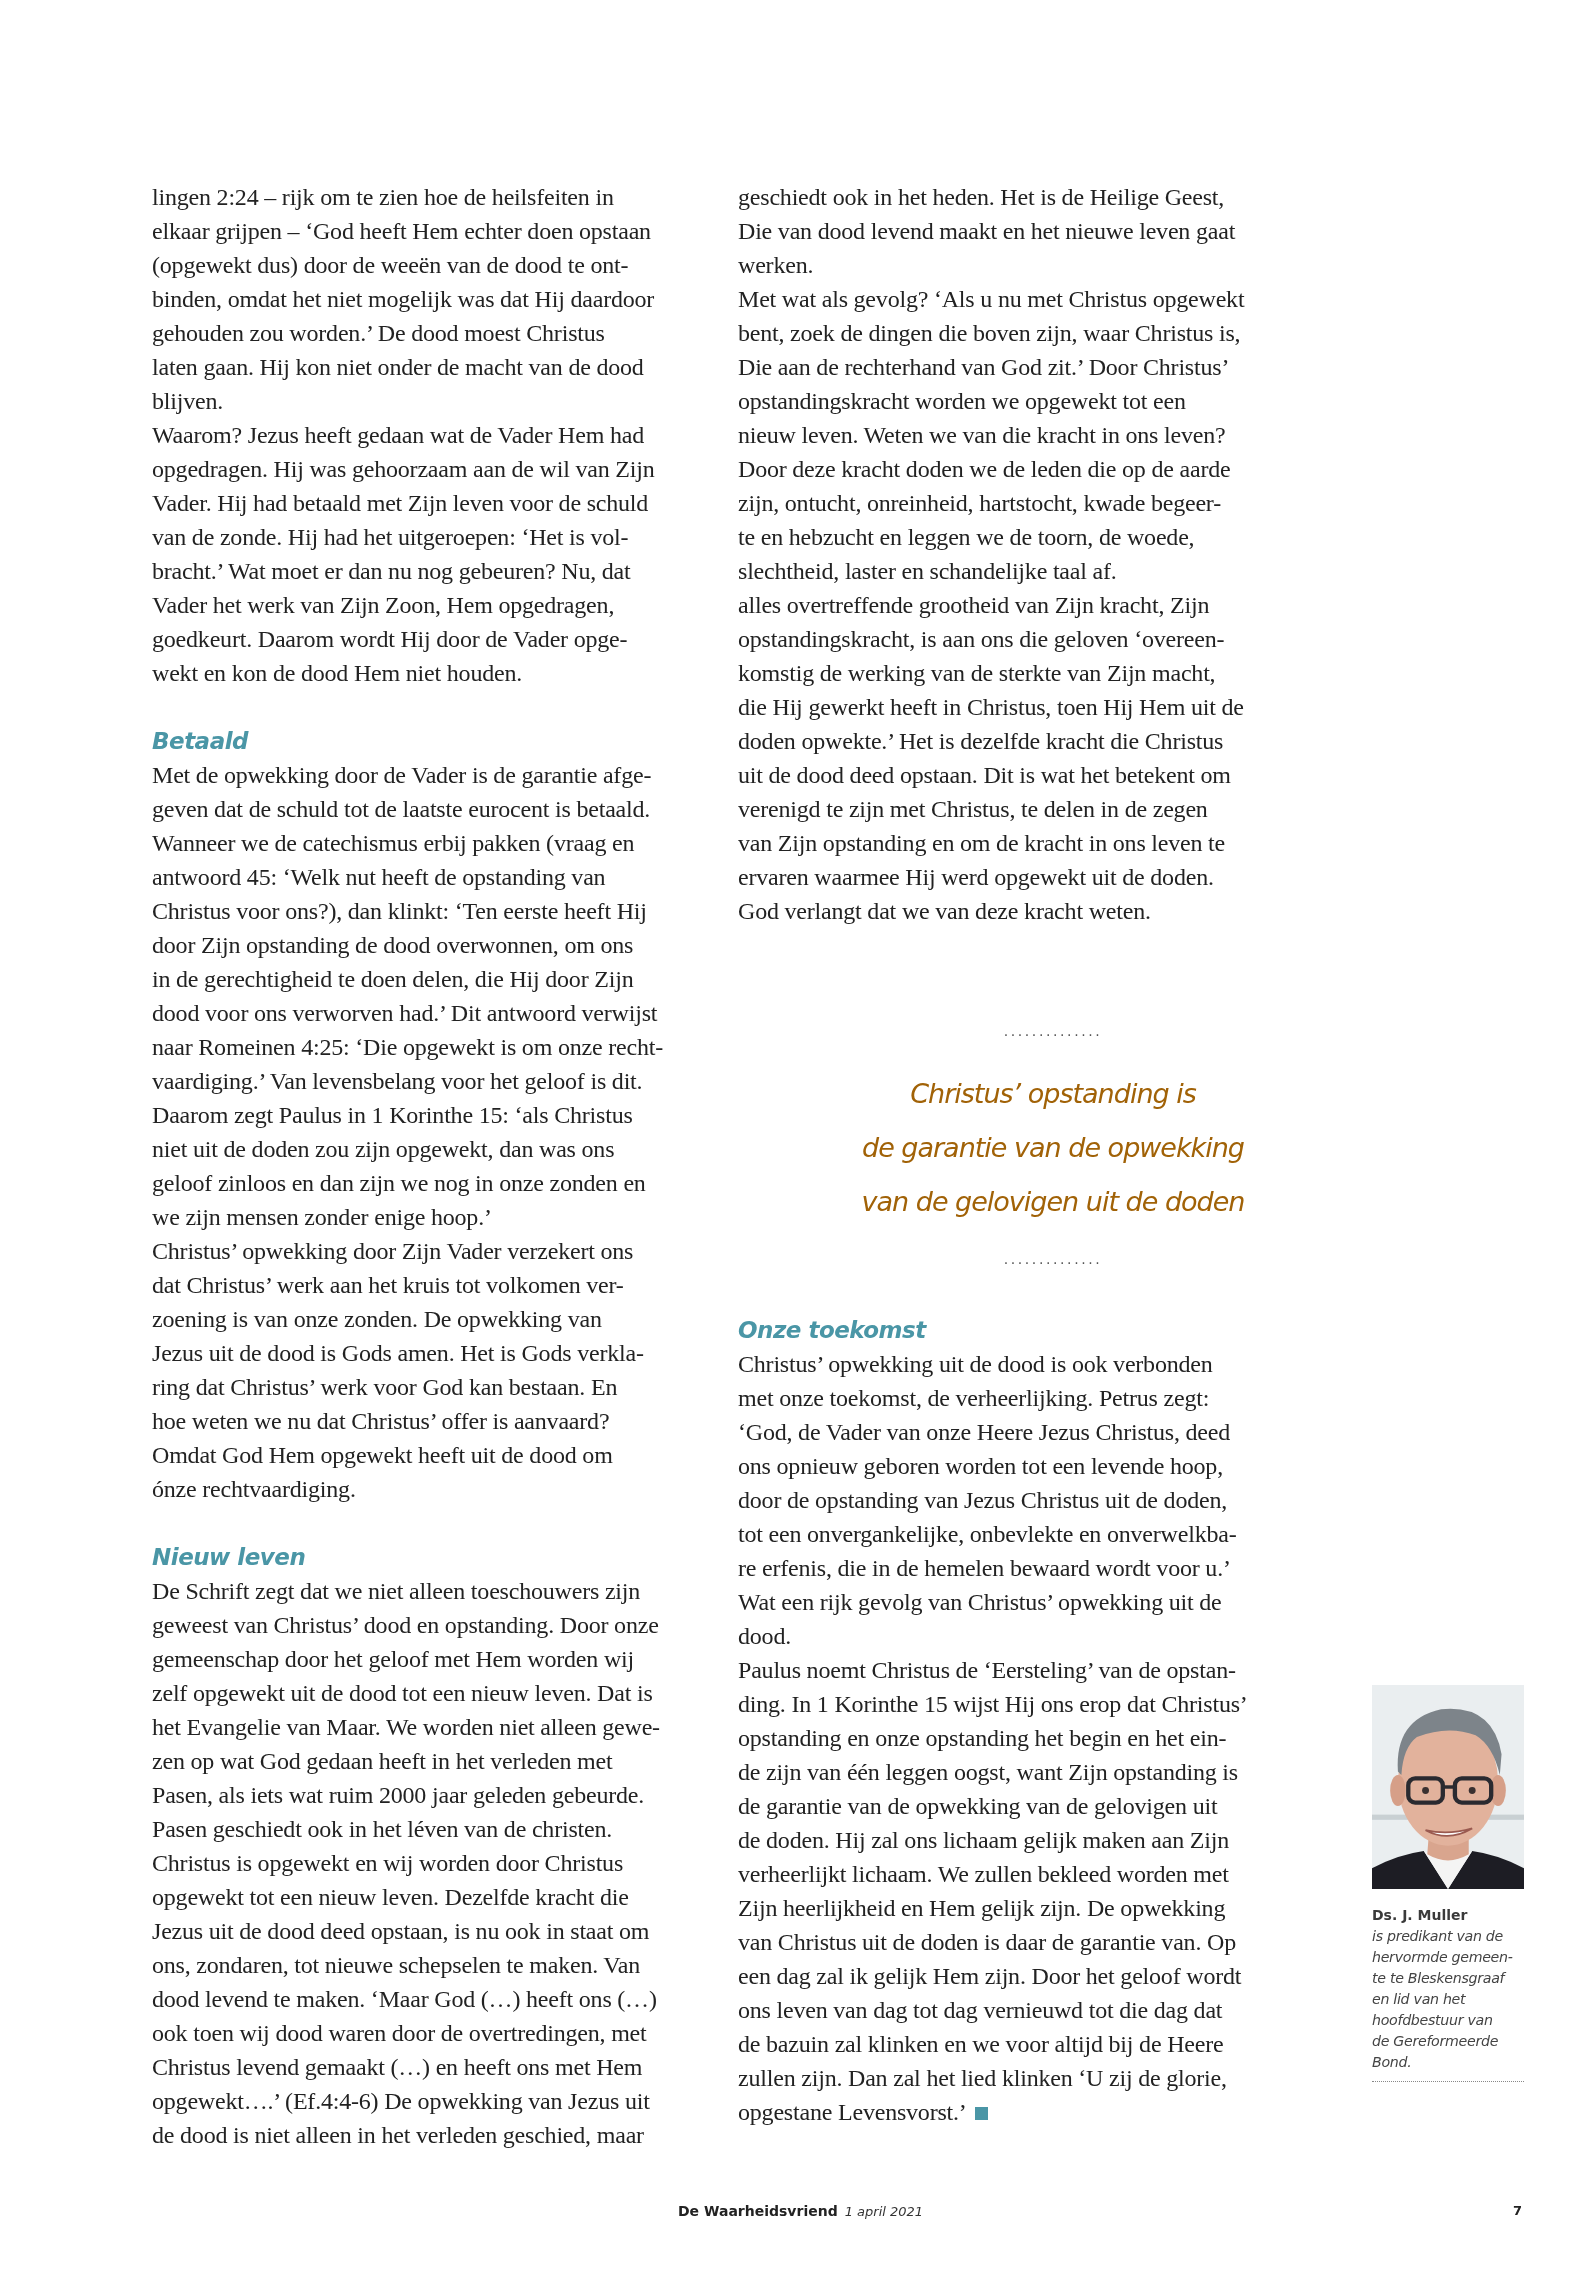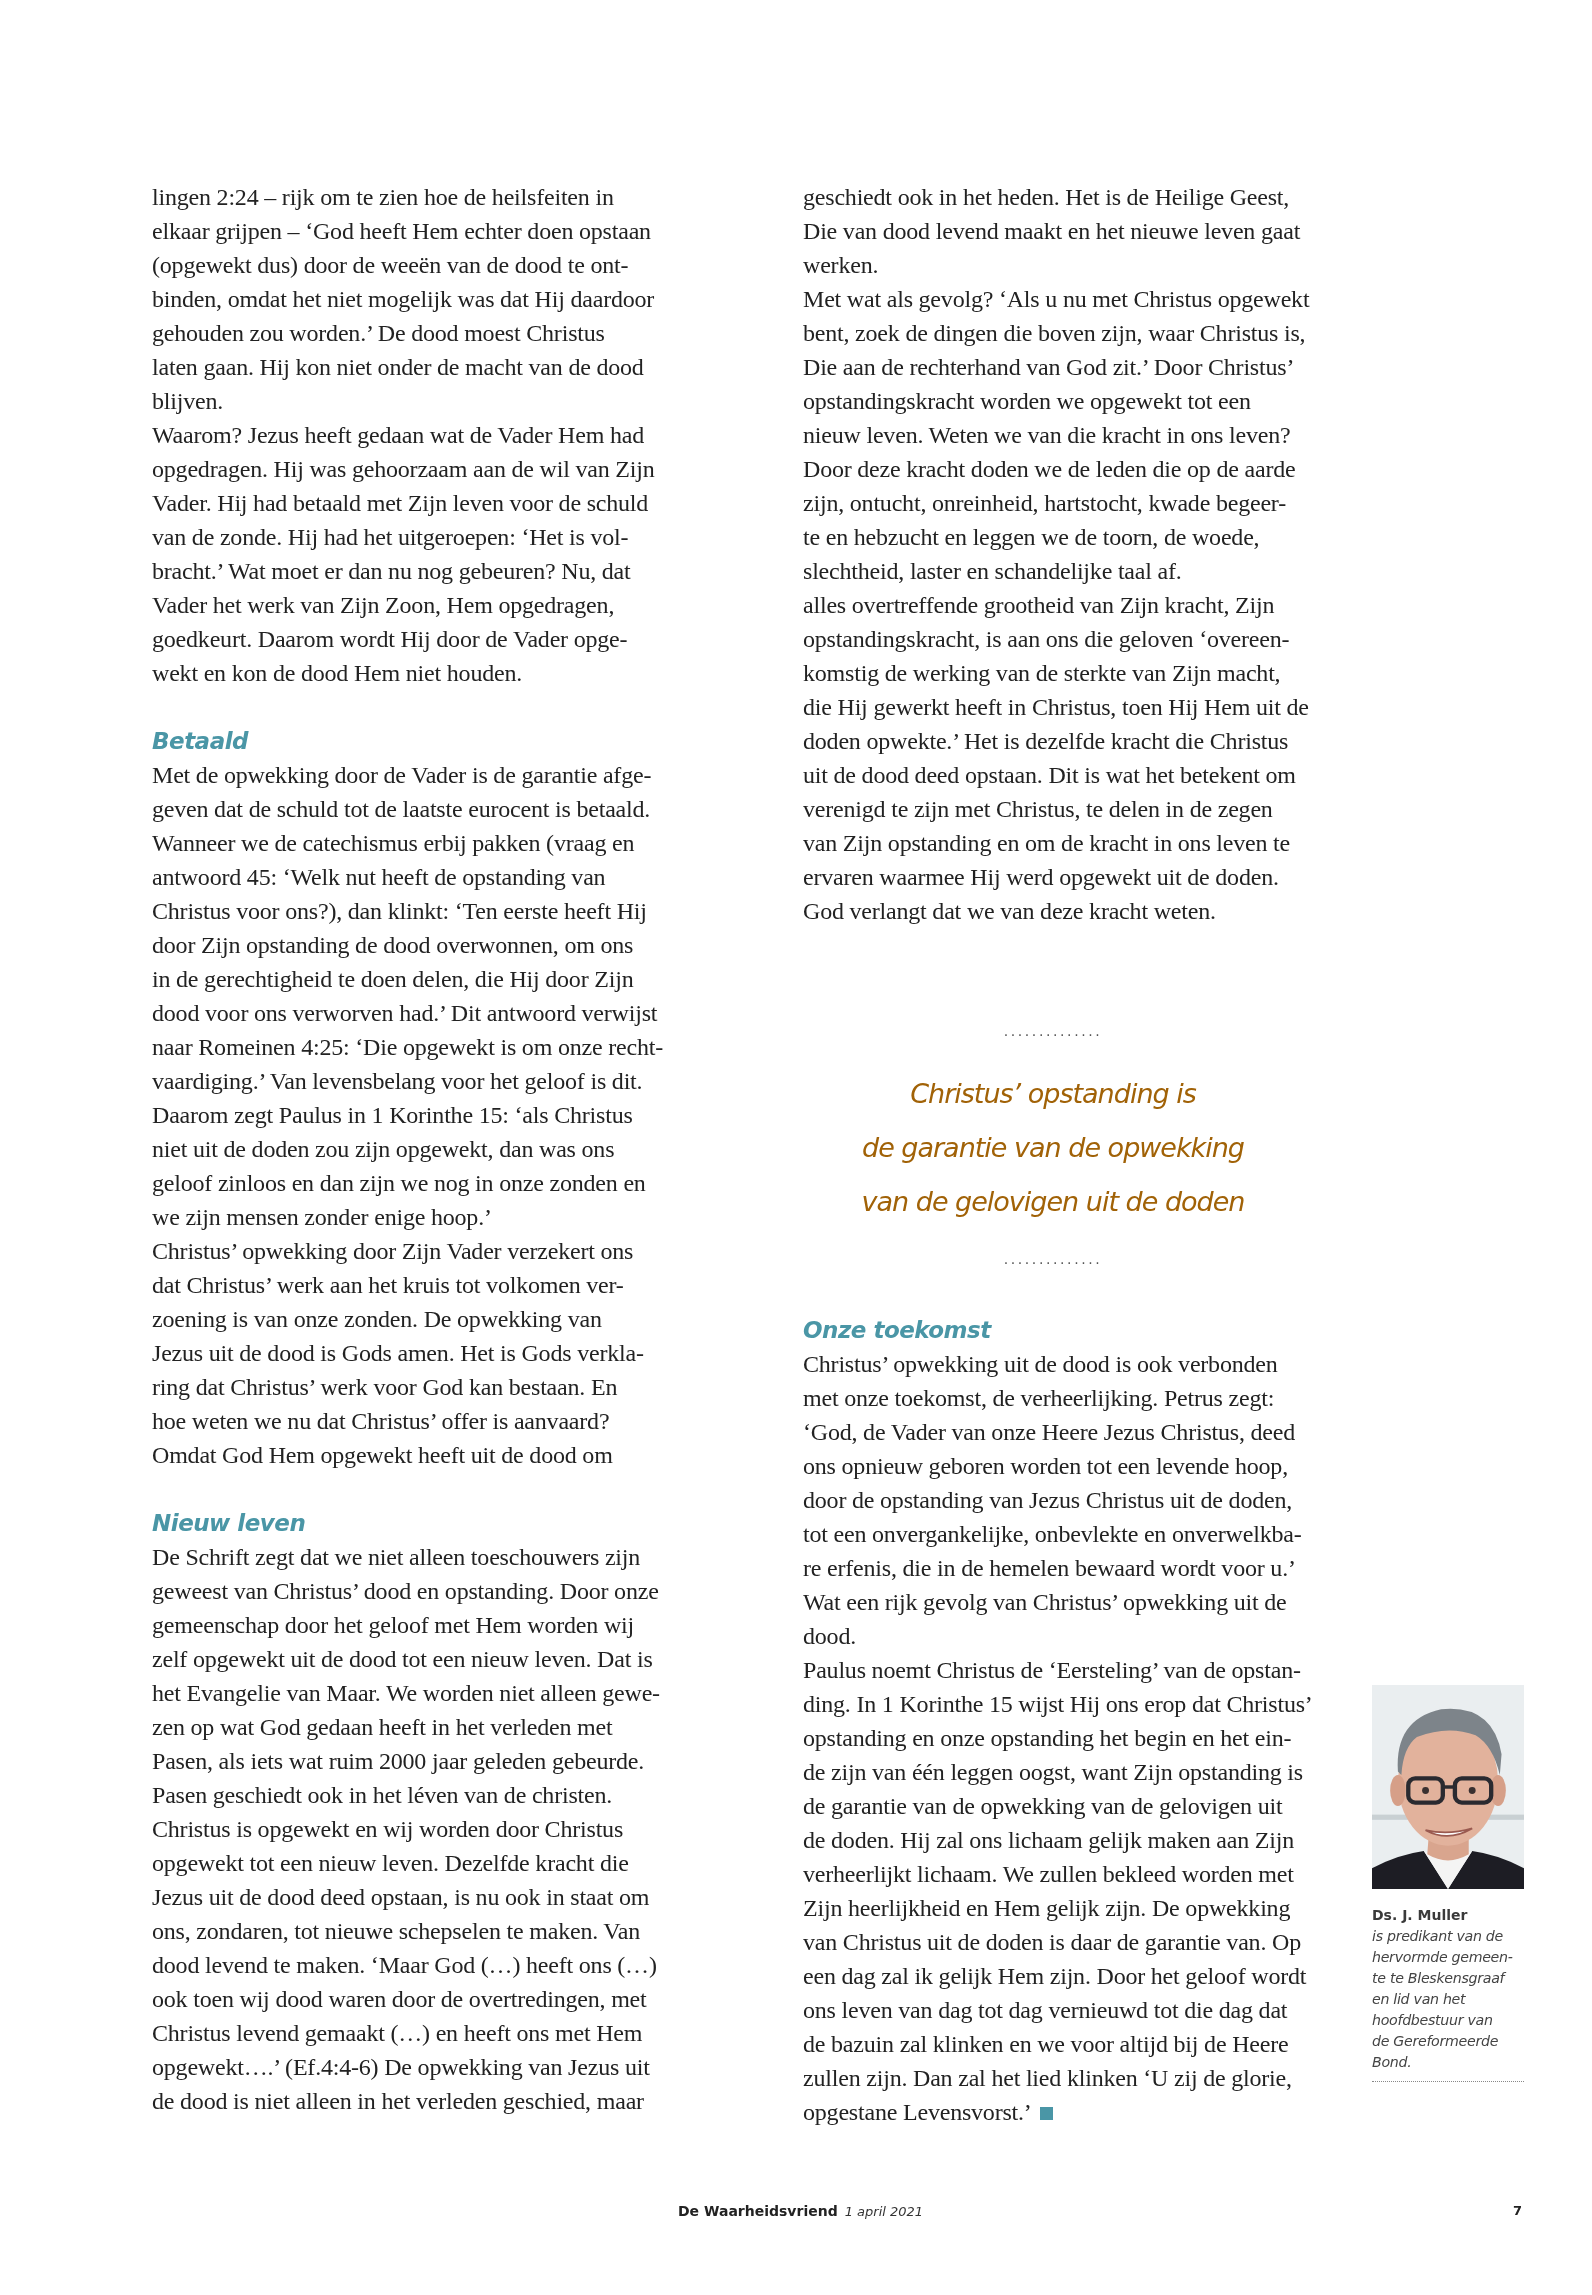--- a/index.html
+++ b/index.html
@@ -7,21 +7,21 @@
     .page { position: absolute; left: 0; top: 0; width: 1592px; height: 1698px; background: #fff; }
     .col {
       position: absolute;
       font-family: "Liberation Serif", "DejaVu Serif", serif;
       font-size: 24px;
       line-height: 34px;
       color: #222222;
       letter-spacing: -0.2px;
     }
     .col-left { left: 152px; top: 180px; width: 578px; }
-    .col-right { left: 803px; top: 180px; width: 578px; }
+    .col-right { left: 738px; top: 180px; width: 578px; }
     .col p { margin: 0; }
     .line { display: block; white-space: nowrap; }
     .gap { height: 34px; }
     .heading {
       font-family: "DejaVu Sans", "Liberation Sans", sans-serif;
       font-style: italic;
       font-weight: bold;
       color: #4a96a6;
       font-size: 23px;
       line-height: 34px;
@@ -132,20 +132,21 @@
         <span class="line"><span>we zijn mensen zonder enige hoop.’</span></span>
       </p>
       <p>
         <span class="line"><span>Christus’ opwekking door Zijn Vader verzekert ons</span></span>
         <span class="line"><span>dat Christus’ werk aan het kruis tot volkomen ver-</span></span>
         <span class="line"><span>zoening is van onze zonden. De opwekking van</span></span>
         <span class="line"><span>Jezus uit de dood is Gods amen. Het is Gods verkla-</span></span>
         <span class="line"><span>ring dat Christus’ werk voor God kan bestaan. En</span></span>
         <span class="line"><span>hoe weten we nu dat Christus’ offer is aanvaard?</span></span>
         <span class="line"><span>Omdat God Hem opgewekt heeft uit de dood om</span></span>
+        <span class="line"><span>ónze rechtvaardiging.</span></span>
       </p>
       <div class="gap"></div>
       <span class="heading">Nieuw leven</span>
       <p>
         <span class="line"><span>De Schrift zegt dat we niet alleen toeschouwers zijn</span></span>
         <span class="line"><span>geweest van Christus’ dood en opstanding. Door onze</span></span>
         <span class="line"><span>gemeenschap door het geloof met Hem worden wij</span></span>
         <span class="line"><span>zelf opgewekt uit de dood tot een nieuw leven. Dat is</span></span>
         <span class="line"><span>het Evangelie van Maar. We worden niet alleen gewe-</span></span>
         <span class="line"><span>zen op wat God gedaan heeft in het verleden met</span></span>

